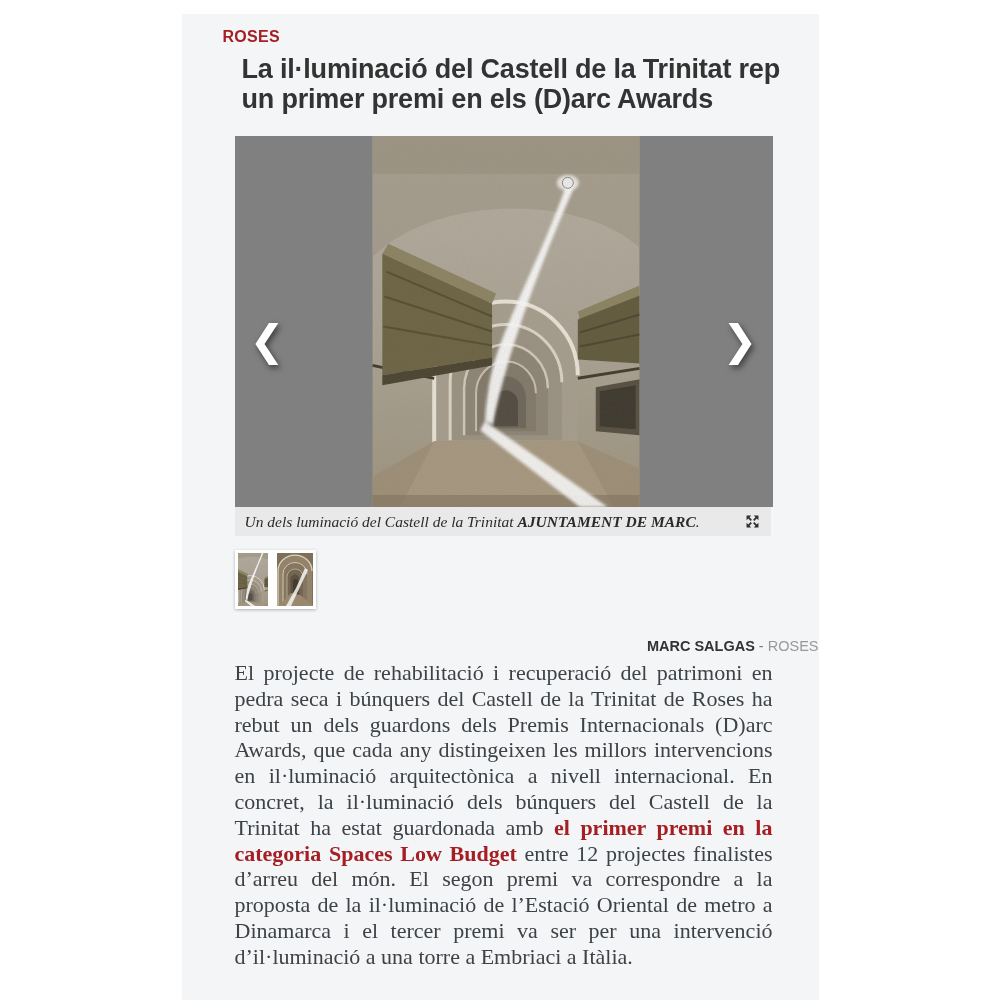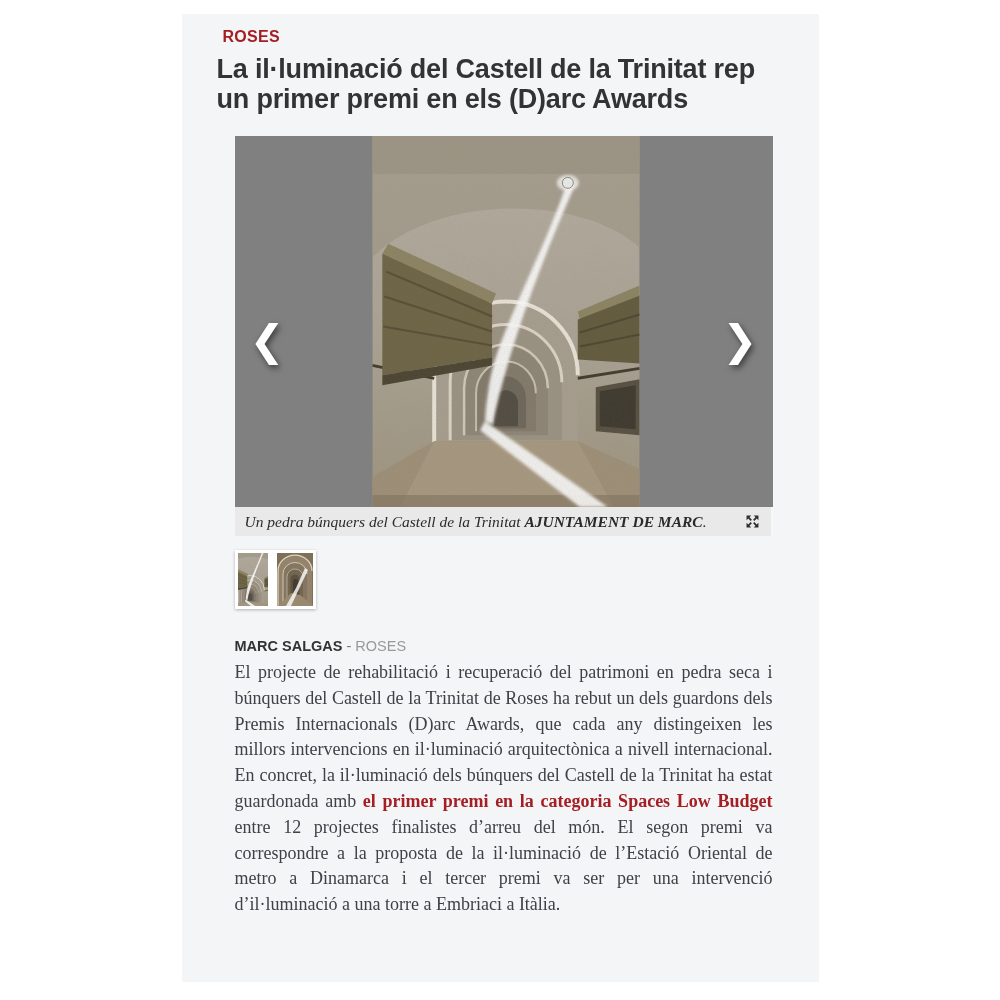--- a/index.html
+++ b/index.html
@@ -22,21 +22,21 @@
     position:relative;width:637px;min-height:968px;
     margin:14px auto 0;background:var(--card-bg);
     padding:14px 0 34px;
   }
   .kicker{
     display:inline-block;margin:0 0 0 41px;
     color:var(--accent-red);font-weight:bold;font-size:16px;
     letter-spacing:.3px;text-decoration:none;line-height:18px;
   }
   h1.headline{
-    margin:8px 38px 22px 35px;
+    margin:8px 38px 22px 60px;
     font-size:27px;line-height:30px;font-weight:bold;
     color:var(--headline);letter-spacing:-0.2px;
   }
   .carousel{width:538px;margin:0 0 0 53px;}
   .stage{position:relative;height:371px;background:var(--carousel-gray);overflow:hidden;}
   .photo-main{position:absolute;left:137px;top:0;width:268px;height:371px;display:block;}
   .nav{
     position:absolute;top:205px;transform:translateY(-50%);
     background:none;border:none;padding:0;margin:0;cursor:pointer;
     color:#ffffff;font-size:42px;line-height:1;
@@ -55,28 +55,28 @@
   }
   .caption-text{flex:1;white-space:nowrap;overflow:hidden;}
   .caption-text strong{font-weight:bold;}
   .fs-btn{background:none;border:none;padding:2px;margin:0 2px 0 6px;cursor:pointer;line-height:0;}
   .thumbs{
     margin:14px 0 0 53px;width:81px;height:59px;
     background:#ffffff;box-shadow:0 1px 3px rgba(0,0,0,.28);
     display:flex;gap:3px;padding:3px;cursor:pointer;
   }
   .thumb{width:36px;height:53px;display:block;}
-  .byline{margin:29px 0 5px 53px;font-size:14.5px;line-height:17px;color:#333;}
+  .byline{margin:29px 0 5px 53px;font-size:14.5px;line-height:17px;color:#333;text-align:right;}
   .byline .author{font-weight:bold;color:#333;}
   .byline .sep{color:#777;font-weight:normal;}
   .byline .loc{color:var(--byline-gray);font-weight:normal;}
   p.body{
     width:538px;margin:0 0 12px 53px;
     font-family:"Liberation Serif","DejaVu Serif",serif;
-    font-size:18px;line-height:25.8px;color:var(--body-text);
+    font-size:22px;line-height:25.8px;color:var(--body-text);
     text-align:justify;
   }
   p.body .hl{color:var(--accent-red);font-weight:bold;}
   .defs-svg{position:absolute;width:0;height:0;overflow:hidden;}
 </style>
 </head>
 <body>
 
 <svg class="defs-svg" aria-hidden="true">
   <defs>
@@ -167,21 +167,21 @@
       </svg>
       <button class="nav prev">
         <span>❮</span>
       </button>
       <button class="nav next">
         <span>❯</span>
       </button>
     </div>
     <div class="caption-bar">
       <span class="caption-text">
-        <span>Un pedra búnquers del Castell de la Trinitat</span>
+        <span>Un dels luminació del Castell de la Trinitat</span>
         <strong>AJUNTAMENT DE MARC</strong><span>.</span>
       </span>
       <button class="fs-btn">
         <svg width="17" height="17" viewBox="0 0 20 20">
           <g fill="#2e2e2e">
             <polygon points="3,3 8.5,3 6.5,5 9.3,7.8 7.8,9.3 5,6.5 3,8.5"></polygon>
             <polygon points="3,3 8.5,3 6.5,5 9.3,7.8 7.8,9.3 5,6.5 3,8.5" transform="translate(20,0) scale(-1,1)"></polygon>
             <polygon points="3,3 8.5,3 6.5,5 9.3,7.8 7.8,9.3 5,6.5 3,8.5" transform="translate(0,20) scale(1,-1)"></polygon>
             <polygon points="3,3 8.5,3 6.5,5 9.3,7.8 7.8,9.3 5,6.5 3,8.5" transform="translate(20,20) scale(-1,-1)"></polygon>
           </g>

